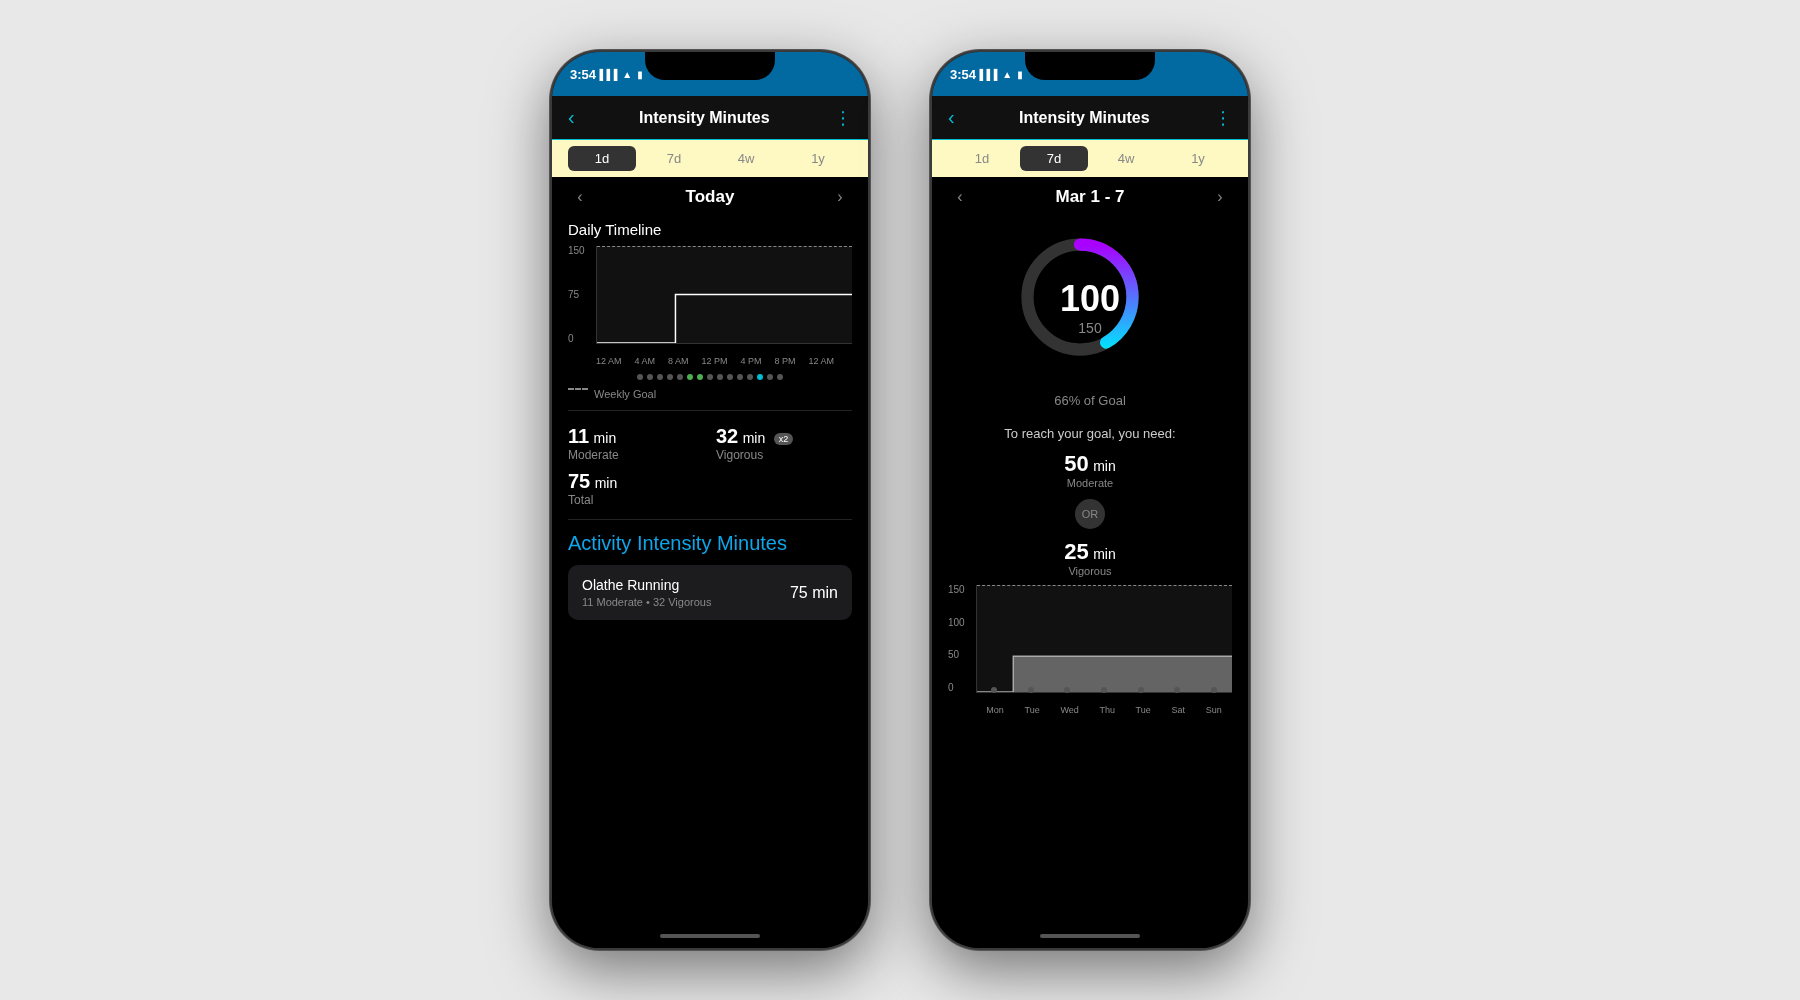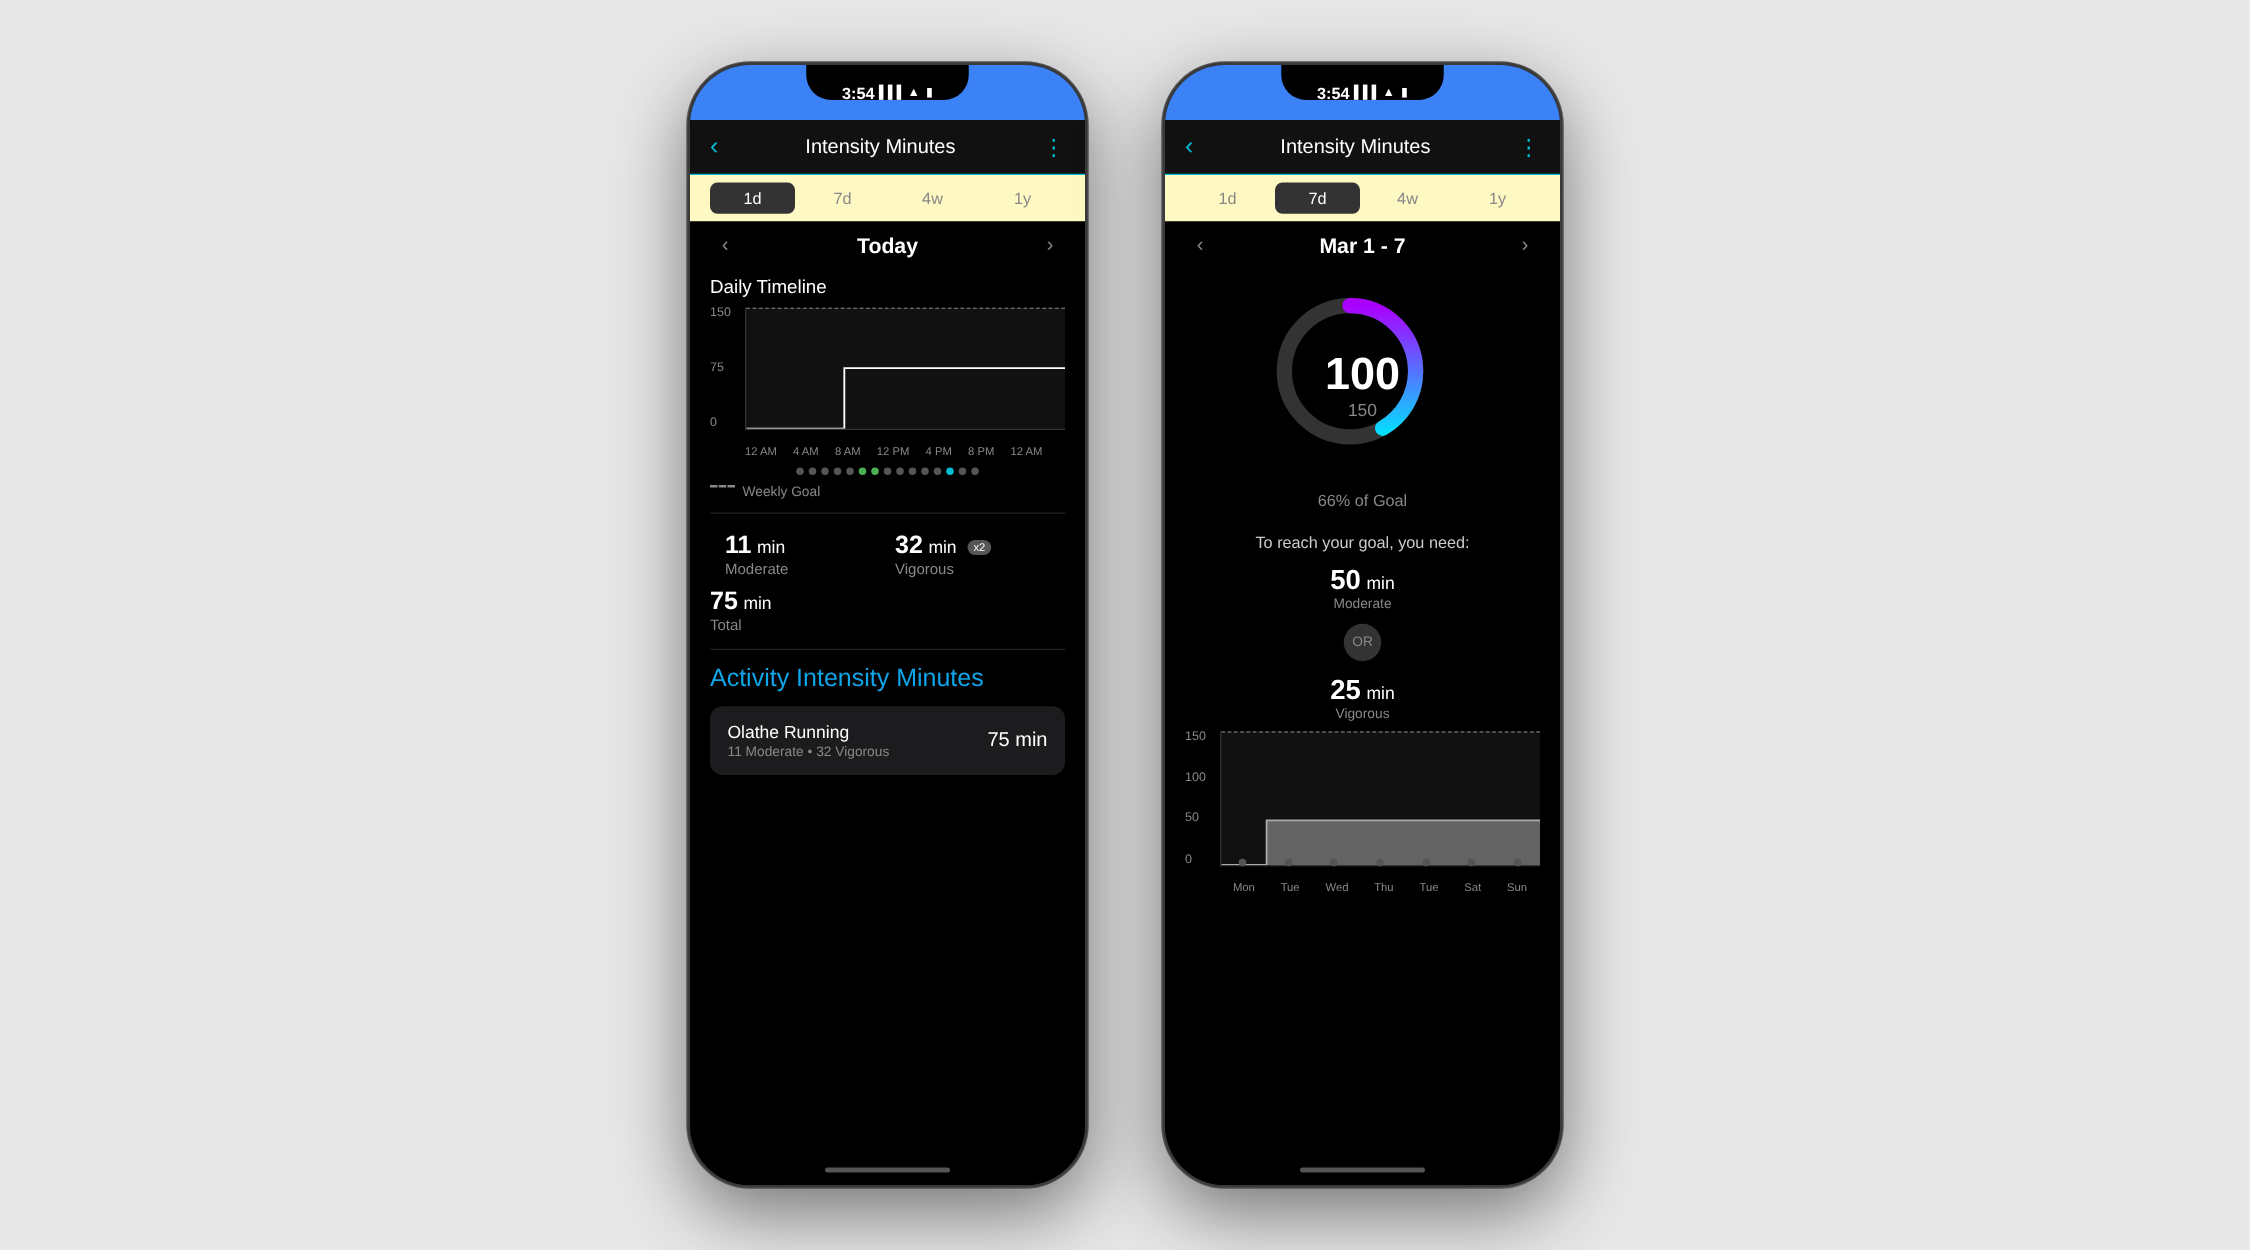--- a/index.html
+++ b/index.html
@@ -23,25 +23,25 @@
       border: 2px solid #3a3a3a;
       box-shadow: 0 0 0 1px #555, inset 0 0 0 1px #222, 0 20px 60px rgba(0,0,0,0.5);
       position: relative;
       overflow: hidden;
       display: flex;
       flex-direction: column;
     }
 
     
     .phone-top-bar {
-      background: #3b82f6;
+      background: #0369a1;
       height: 44px;
       display: flex;
       align-items: center;
-      justify-content: center;
+      justify-content: flex-start;
       padding: 0 18px;
       flex-shrink: 0;
       position: relative;
     }
     .notch {
       position: absolute;
       top: 0;
       left: 50%;
       transform: translateX(-50%);
       width: 130px;
@@ -86,21 +86,21 @@
       flex-shrink: 0;
     }
     .header-back {
       color: #00bcd4;
       font-size: 20px;
       cursor: pointer;
     }
     .header-title {
       color: #fff;
       font-size: 16px;
-      font-weight: 400;
+      font-weight: 700;
     }
     .header-more {
       color: #00bcd4;
       font-size: 18px;
       cursor: pointer;
     }
 
     
     .tab-bar {
       background: #fef9c3;
@@ -256,21 +256,21 @@
     .divider {
       height: 1px;
       background: #222;
       margin: 0 16px;
     }
 
     
     .stats-grid {
       display: grid;
       grid-template-columns: 1fr 1fr;
-      padding: 14px 28px 4px;
+      padding: 14px 16px 4px;
       gap: 12px;
     }
     .stat-item { }
     .stat-value {
       color: #fff;
       font-size: 20px;
       font-weight: 600;
     }
     .stat-unit {
       color: #fff;

